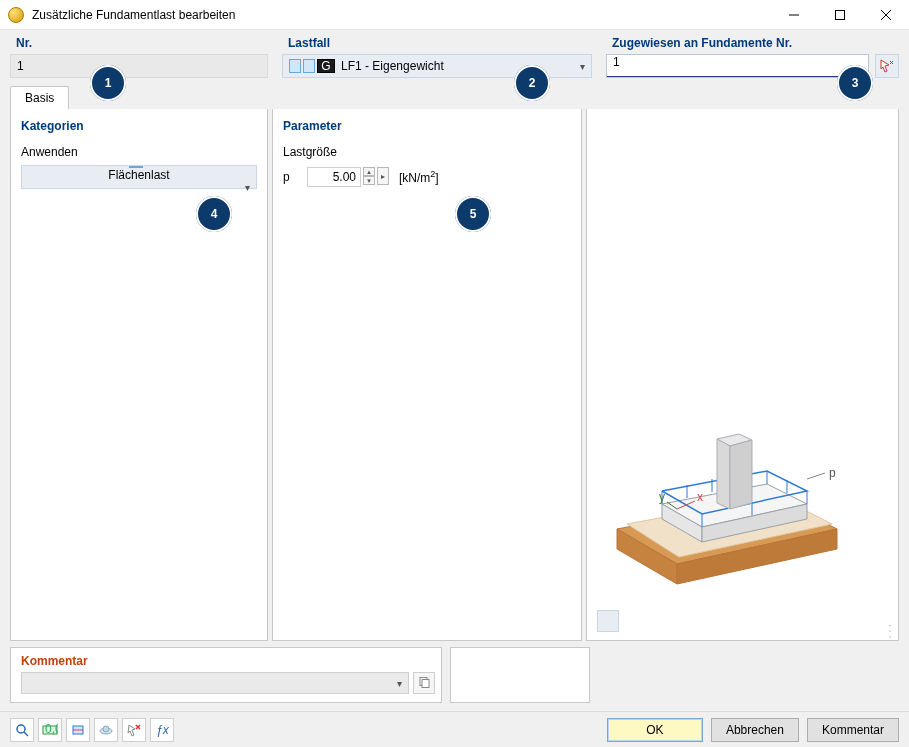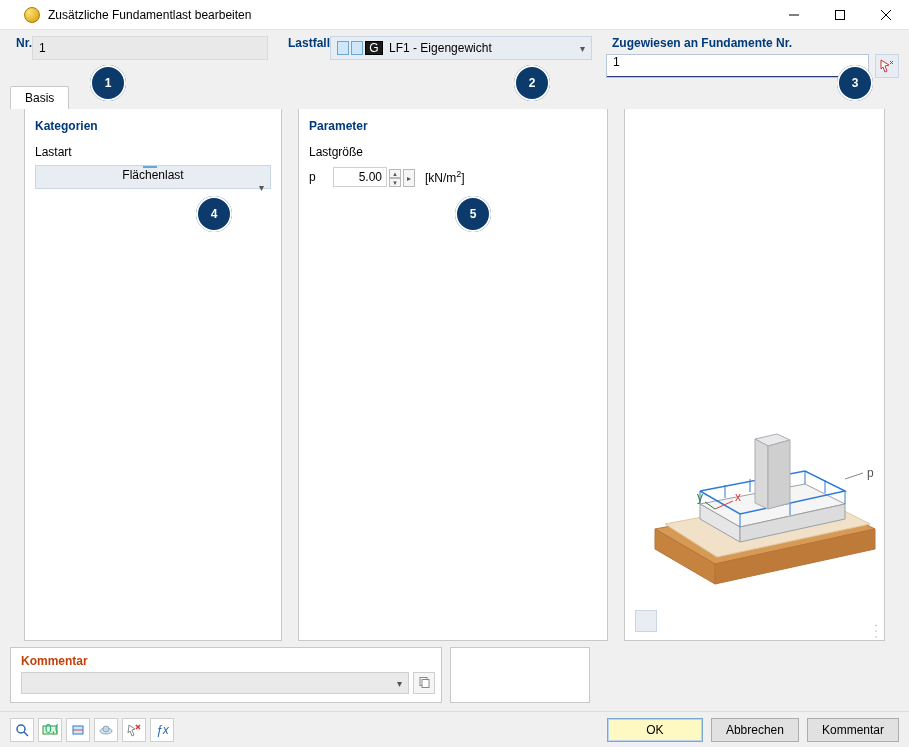--- a/index.html
+++ b/index.html
@@ -1,31 +1,31 @@
 <!DOCTYPE html>
 <html><head>
 <meta charset="utf-8">
 <style>
   * { box-sizing: border-box; font-family: "Segoe UI", Tahoma, sans-serif; font-size: 12px; }
   html, body { margin: 0; padding: 0; background: #fff; width: 909px; height: 747px; overflow: hidden; }
 
   
-  .titlebar { height: 30px; display: flex; align-items: center; background: #fff; border-bottom: 1px solid #e5e5e5; padding-left: 16px; }
+  .titlebar { height: 30px; display: flex; align-items: center; background: #fff; border-bottom: 1px solid #e5e5e5; }
   .titlebar .app-icon { width: 16px; height: 16px; margin: 0 8px; border-radius: 50%; background: radial-gradient(circle at 30% 30%, #ffe27a, #d19a00); border: 1px solid #b07c00; }
   .titlebar .title { flex: 1; }
   .win-btns { display: flex; }
   .win-btn { width: 46px; height: 30px; display: flex; align-items: center; justify-content: center; }
   .win-btn svg { width: 10px; height: 10px; }
 
   
   .client { background: #f0f0f0; height: calc(747px - 30px); display: flex; flex-direction: column; }
 
   
   .header-row { display: flex; gap: 14px; padding: 6px 10px 0 10px; }
-  .hgroup { display: flex; }
+  .hgroup { display: flex; flex-direction: column; }
   .hgroup .label { color: #003a7a; font-weight: 600; padding: 0 0 4px 6px; }
   .g-nr { width: 258px; }
   .g-lastfall { width: 310px; }
   .g-zug { flex: 1; display: flex; flex-direction: column; }
   .textfield, .combo, .combo-lf {
     background: #e9e9e9; border: 1px solid #d9d9d9; height: 24px; padding: 0 6px; display: flex; align-items: center;
   }
   .textfield { width: 100%; }
   .combo-lf { width: 100%; position: relative; background: #e8ecf3; border: 1px solid #c9d6e6; }
   .combo-lf .chev, .combo .chev { margin-left: auto; color: #555; font-size: 10px; }
@@ -36,37 +36,37 @@
   .zug-wrap { display: flex; align-items: center; gap: 6px; }
   .zug-input { flex: 1; background: #fff; border: 1px solid #b6c7dc; height: 24px; padding: 0 6px; box-shadow: inset 0 -1px 0 #2a3b7a; }
   .pick-btn { width: 24px; height: 24px; border: 1px solid #c9d6e6; background: #e8ecf3; display:flex; align-items:center; justify-content:center; }
 
   
   .tabs-strip { margin: 8px 10px 0 10px; display: flex; align-items: flex-start; position: relative; }
   .tab { background: #fff; border: 1px solid #c8c8c8; border-bottom: none; padding: 4px 14px; border-radius: 2px 2px 0 0; }
   .tabs-line { position: absolute; left:0; right:0; bottom:0; height:1px; background:#c8c8c8; z-index:-1; }
 
   
-  .mid { display: flex; gap: 16px; padding: 0 24px; flex: 1; min-height: 0; }
+  .mid { display: flex; gap: 4px; padding: 0 10px; flex: 1; min-height: 0; }
   .panel { background: #fff; border: 1px solid #c8c8c8; border-top: none; display: flex; flex-direction: column; }
   .panel-title { color: #003a7a; font-weight: 600; padding: 10px 10px 8px 10px; }
   .panel.kat { width: 258px; }
   .panel.par { width: 310px; }
   .panel.preview { flex: 1; position: relative; }
 
   .kat-body { padding: 0 10px; }
   .kat-body .sublabel { margin: 4px 0 6px 0; }
   .combo { width: 100%; background: #e8ecf3; border: 1px solid #c9d6e6; position: relative; flex-direction: column; }
   .combo .sw { width: 14px; height: 14px; border: 1px solid #6aa6d6; background:#cfe6fb; margin-right:6px; }
 
   .par-body { padding: 0 10px; }
   .par-body .sublabel { margin: 4px 0 8px 0; }
   .par-row { display: flex; align-items: center; gap: 10px; }
   .par-row .sym { width: 14px; }
-  .spin { display:flex; align-items:flex-end; }
+  .spin { display:flex; align-items:flex-start; }
   .spin .val { width: 54px; height: 20px; border: 1px solid #cfcfcf; background:#fff; text-align:right; padding: 0 4px; line-height:18px; }
   .spin .updown { display:flex; flex-direction:column; margin-left:2px; }
   .spin .updown div { width:12px; height:9px; border:1px solid #b8b8b8; background:#f5f5f5; font-size:7px; line-height:7px; text-align:center; color:#555; }
   .spin .play { width:12px; height:18px; border:1px solid #b8b8b8; background:#f5f5f5; margin-left:2px; display:flex; align-items:center; justify-content:center; font-size:8px; color:#555;}
   .unit sup { font-size: 9px; }
 
   .preview svg { position:absolute; top: 300px; left: 20px; }
   .preview .info-btn { position:absolute; left:10px; bottom:8px; width:22px; height:22px; border:1px solid #c9d6e6; background:#e8ecf3; display:flex; align-items:center; justify-content:center; }
   .preview .resize-grip { position:absolute; right:2px; bottom:2px; color:#bbb; font-size:12px; transform: rotate(-45deg); }
 
@@ -159,21 +159,21 @@
 
   <div class="tabs-strip">
     <div class="tab"><span>Basis</span></div>
     <div class="tabs-line"></div>
   </div>
 
   <div class="mid">
     <div class="panel kat">
       <div class="panel-title">Kategorien</div>
       <div class="kat-body">
-        <div class="sublabel">Lastart</div>
+        <div class="sublabel">Anwenden</div>
         <div class="combo">
           <div class="sw"></div>
           <span>Flächenlast</span>
           <span class="chev">▾</span>
         </div>
       </div>
     </div>
 
     <div class="panel par">
       <div class="panel-title">Parameter</div>

